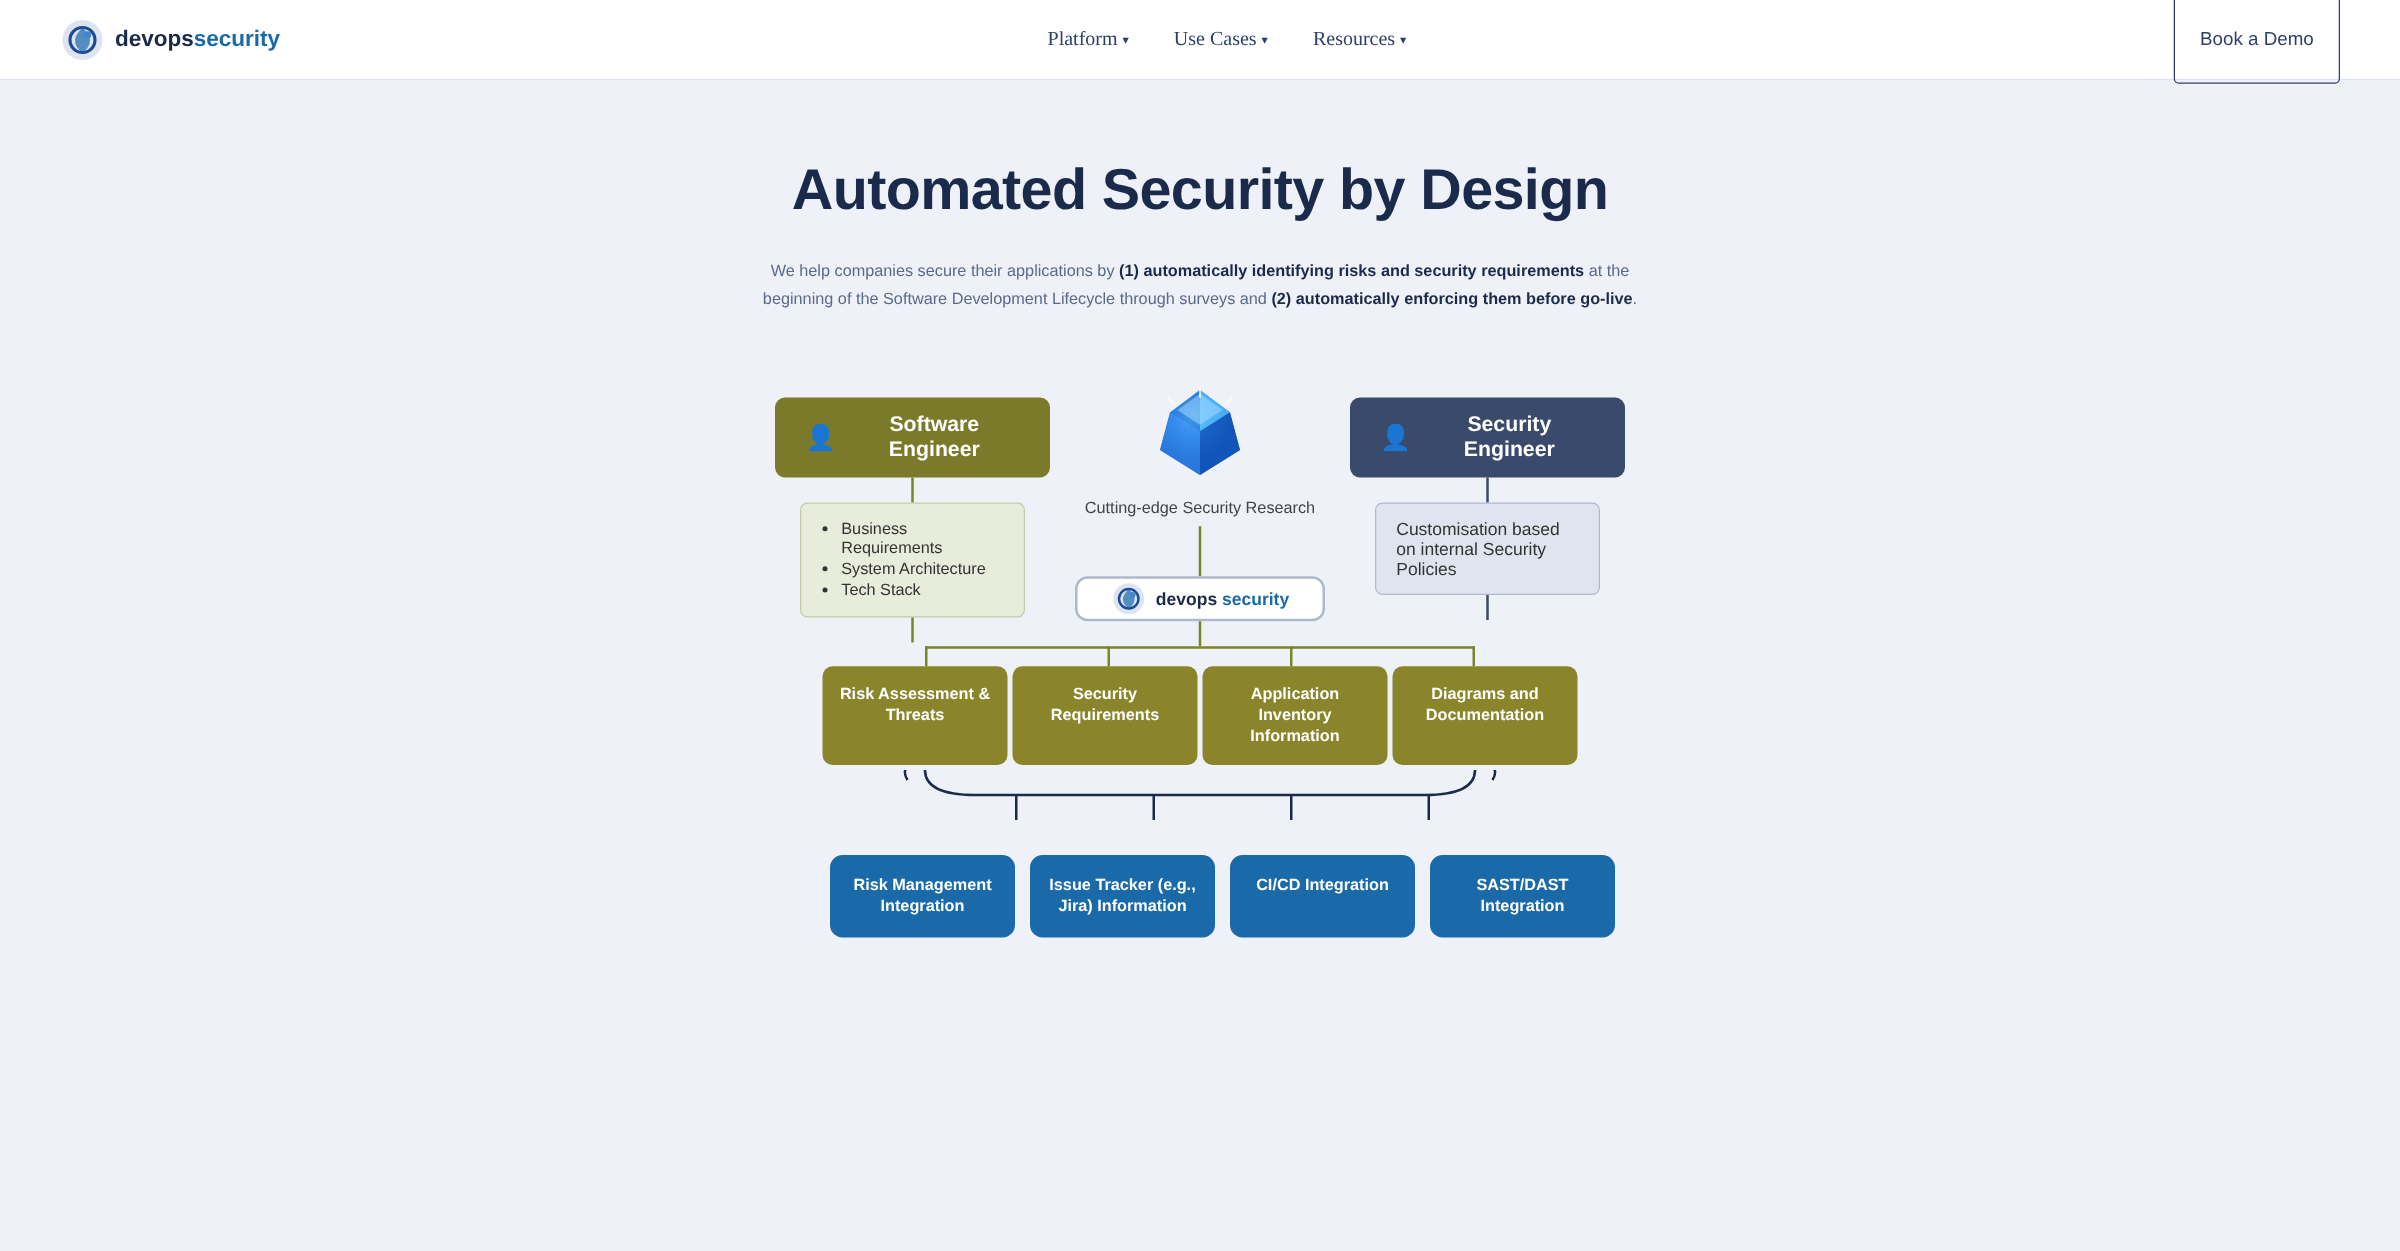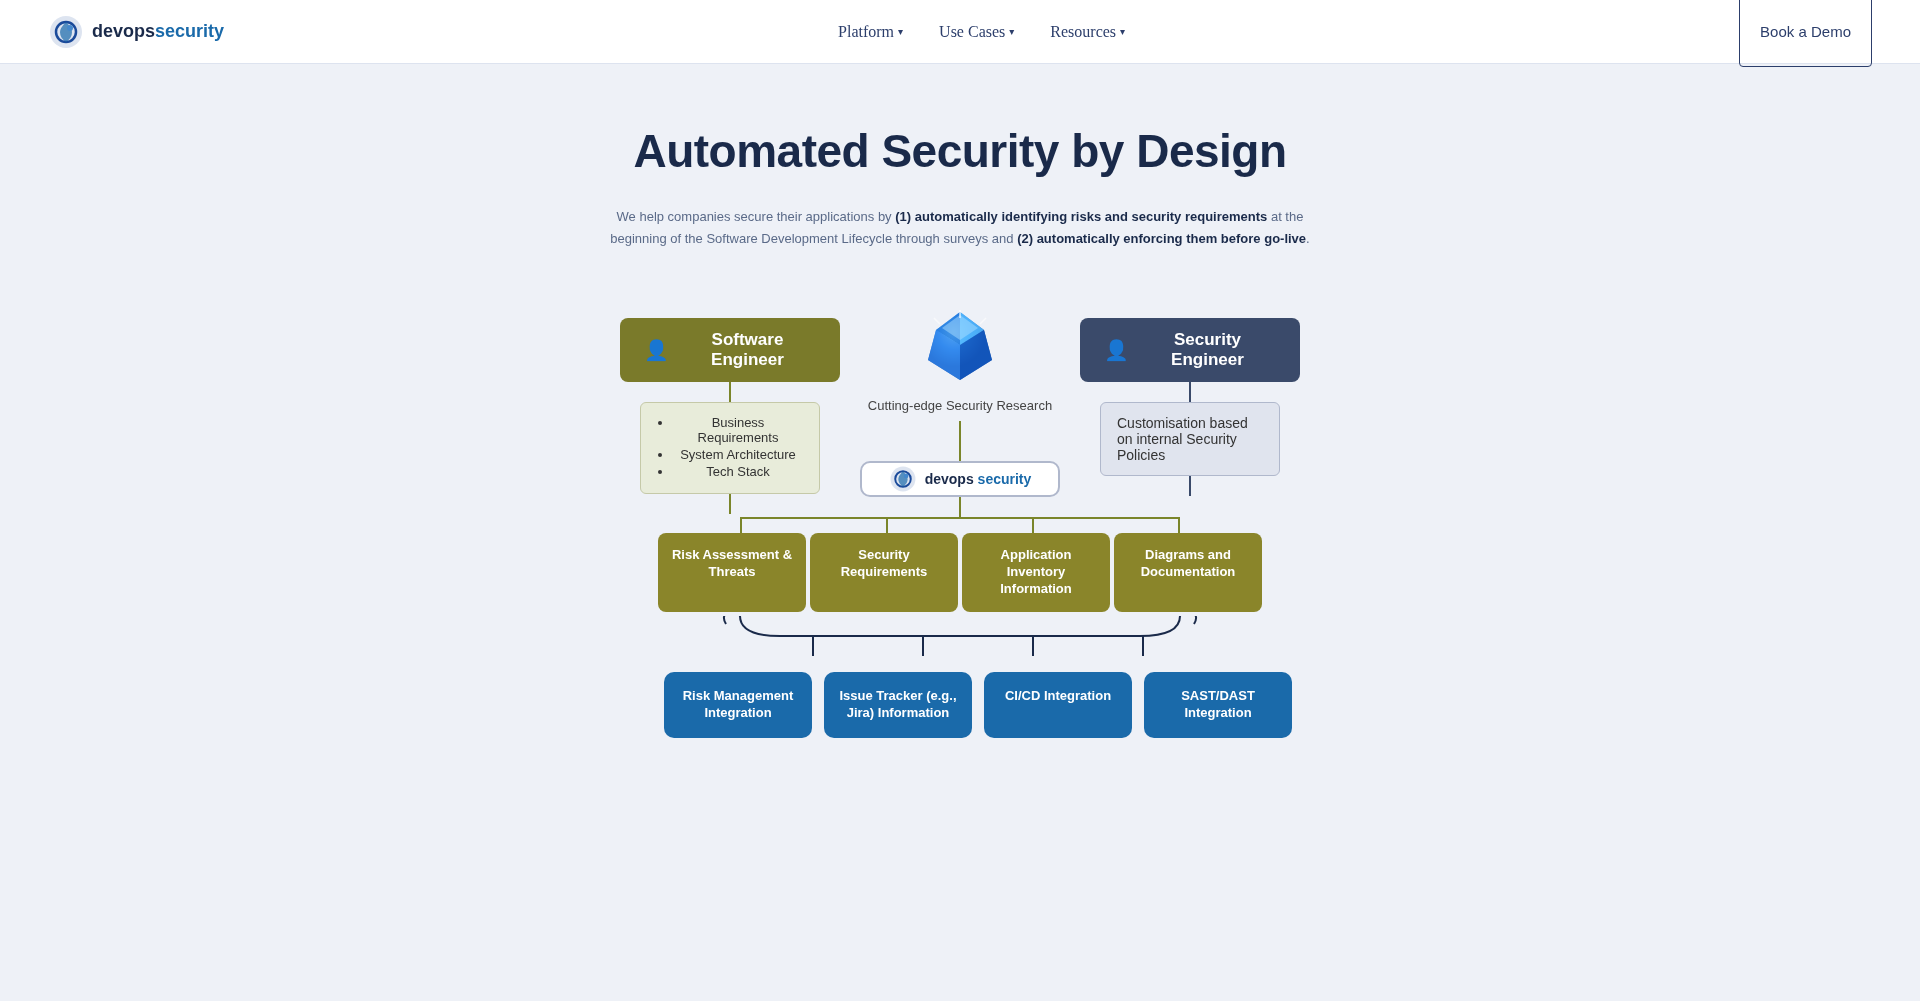--- a/index.html
+++ b/index.html
@@ -128,21 +128,20 @@
       border-radius: 6px;
       padding: 12px 16px;
       font-size: 13px;
       color: #333;
       text-align: left;
       width: 180px;
     }
     .info-box ul {
       list-style: disc;
       padding-left: 16px;
-      text-align: center;
     }
     .info-box li {
       margin-bottom: 2px;
     }
 
     .security-info-box {
       background: #e0e4ee;
       border: 1px solid #b0b8cc;
       border-radius: 6px;
       padding: 12px 16px;
@@ -185,21 +184,21 @@
       text-align: center;
       width: 148px;
       line-height: 1.3;
     }
 
     
     .integration-row {
       display: flex;
       justify-content: center;
       gap: 12px;
-      margin-top: 16px;
+      margin-top: 28px;
       padding-left: 36px;
     }
     .integration-box {
       background: #1a6aaa;
       color: #fff;
       border-radius: 10px;
       padding: 16px 10px;
       font-size: 13px;
       font-weight: 600;
       text-align: center;

